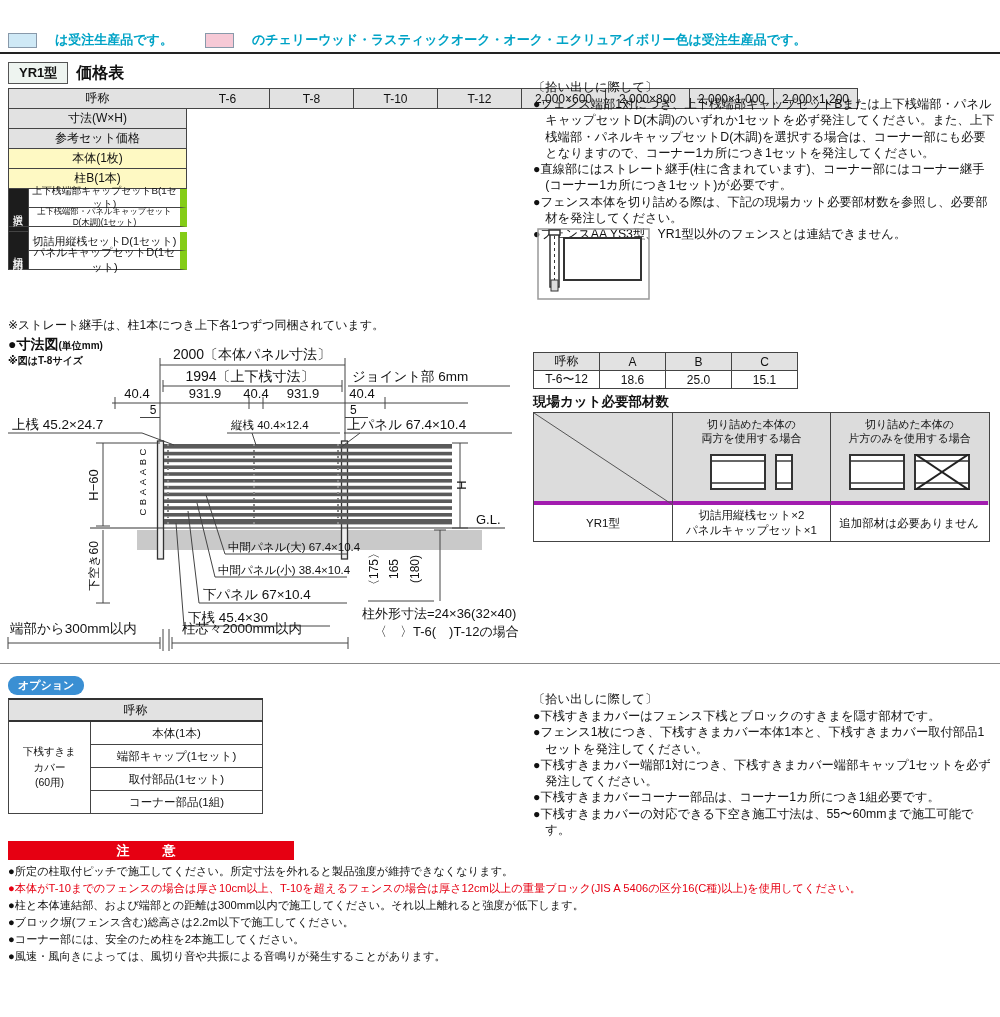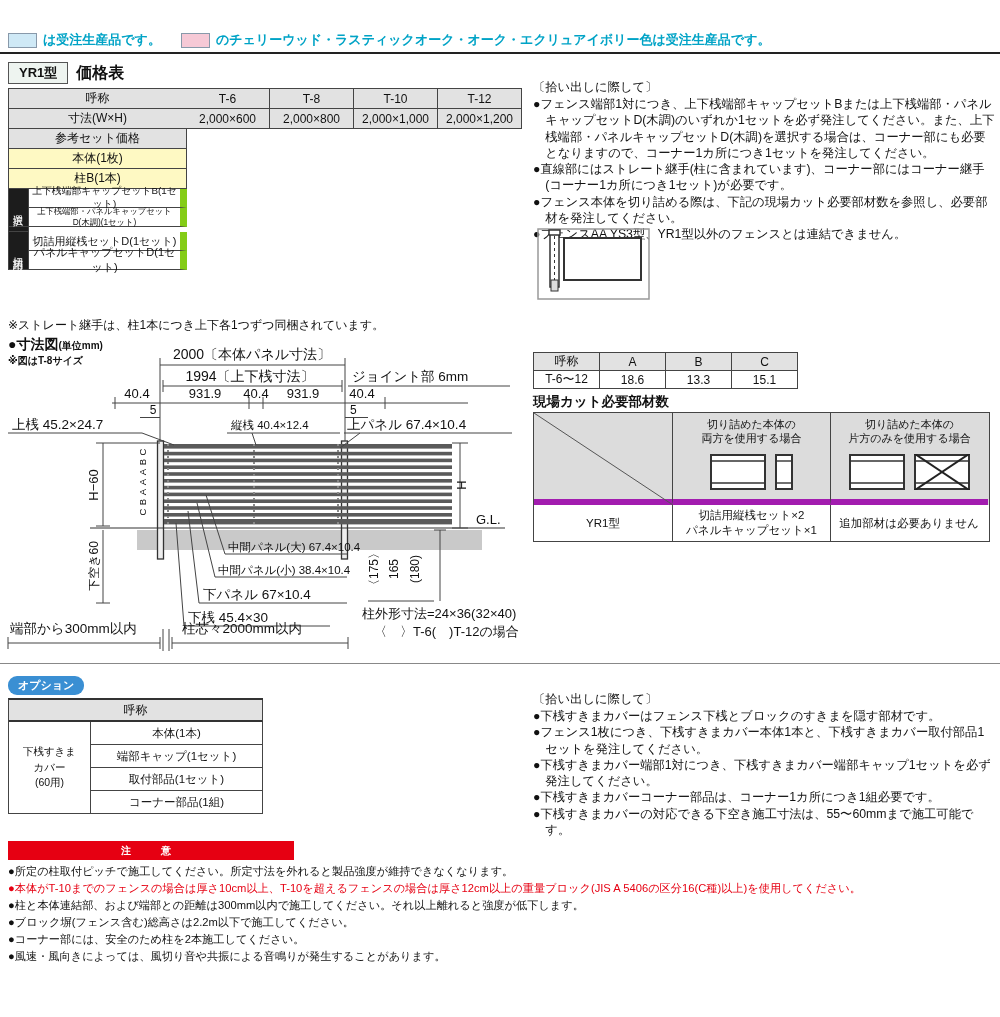--- a/index.html
+++ b/index.html
@@ -1,21 +1,21 @@
 <!DOCTYPE html>
 <html><head>
 <meta charset="utf-8">
 <style>
   html,body{margin:0;padding:0;background:#fff;}
   body{font-family:"Liberation Sans","DejaVu Sans",sans-serif;color:#111;}
   .page{position:relative;width:1000px;height:1017px;background:#fff;overflow:hidden;}
   .abs{position:absolute;}
 
   
-  .legend{top:31px;left:8px;display:flex;align-items:center;gap:6px;font-size:13px;font-weight:bold;color:#00a3c6;}
+  .legend{top:31px;left:8px;display:flex;align-items:center;gap:18px;font-size:13px;font-weight:bold;color:#00a3c6;}
   .swatch{display:inline-block;width:27px;height:13px;border:1px solid #8899aa;}
   .swatch.blue{background:#cfe9f6;}
   .swatch.pink{background:#f6c9d6;margin-left:14px;}
   .hr1{top:52px;left:0;width:1000px;height:0;border-top:2px solid #222;}
   .hr2{top:663px;left:0;width:1000px;height:0;border-top:1px solid #888;}
 
   
   .sec1-head{top:62px;left:8px;display:flex;align-items:center;gap:8px;}
   .yr-badge{border:1px solid #555;background:#eef4f0;font-size:13px;font-weight:bold;padding:1px 10px;}
   .sec-title{font-size:16px;font-weight:bold;}
@@ -30,21 +30,21 @@
   .pt-row.gray{background:#e2e2e2;}
   .h20{height:19px;}
   .pt-group{display:flex;border-bottom:0;}
   .pt-tab{width:19px;background:#1c1c1c;color:#fff;writing-mode:vertical-rl;display:flex;align-items:center;justify-content:center;
           font-size:10.5px;letter-spacing:2px;border-right:1px solid #444;border-bottom:1px solid #444;}
   .g-rows{flex:1;}
   .g-row{border-bottom:1px solid #444;border-right:7px solid #84cc16;display:flex;align-items:center;justify-content:center;
          font-size:11px;height:18px;text-align:center;}
   .g-row.tiny{font-size:8.3px;}
   .g-row.small{font-size:9.8px;}
-  .pt-data{position:absolute;left:178px;top:0;display:flex;flex-direction:column;border-top:1px solid #444;}
+  .pt-data{position:absolute;left:178px;top:0;display:flex;border-top:1px solid #444;}
   .pd-r{display:flex;}
   .pd-c{width:83px;height:19px;border-right:1px solid #444;border-bottom:1px solid #444;display:flex;align-items:center;
         justify-content:center;font-size:12px;}
   .pd-c.gray{background:#e2e2e2;}
   .pt-foot{top:317px;left:8px;font-size:12px;}
 
   
   .notes{font-size:12.3px;line-height:1.32;width:462px;}
   .notes .nt{margin:0 0 1px 0;}
   .notes .ni{text-indent:-1em;padding-left:1em;}
@@ -55,21 +55,21 @@
   .abc{top:352px;left:533px;border-top:1px solid #444;border-left:1px solid #444;width:264px;}
   .abc .r{display:flex;}
   .abc .c{width:65px;height:17px;border-right:1px solid #444;border-bottom:1px solid #444;display:flex;align-items:center;
           justify-content:center;font-size:12px;}
   .abc .c.gray{background:#e2e2e2;}
 
   
   .cut-title{top:393px;left:533px;font-size:13.5px;font-weight:bold;}
   .cut{top:412px;left:533px;border:1px solid #444;width:455px;}
   .cut .hr-row{display:flex;background:#dcdcdc;}
-  .cut .hc{border-right:1px solid #444;border-bottom:6px solid #a21caf;height:92px;box-sizing:border-box;
+  .cut .hc{border-right:1px solid #444;border-bottom:4px solid #a21caf;height:92px;box-sizing:border-box;
            display:flex;flex-direction:column;align-items:center;padding-top:5px;}
   .cut .hc.last{border-right:0;}
   .cut .hc1{width:139px;position:relative;}
   .cut .hc2{width:158px;}
   .cut .hc3{width:157px;}
   .cut .htxt{font-size:11px;line-height:1.25;text-align:center;white-space:pre-line;}
   .cut .icons{display:flex;align-items:center;gap:9px;margin-top:8px;}
   .cut .dr{display:flex;background:#fff;}
   .cut .dc{border-right:1px solid #444;height:36px;box-sizing:border-box;display:flex;align-items:center;justify-content:center;
            font-size:11.5px;text-align:center;}
@@ -83,21 +83,21 @@
   .ot-body{display:flex;}
   .ot-side{width:81px;border-right:1px solid #444;display:flex;align-items:center;justify-content:center;
            font-size:10.5px;text-align:center;line-height:1.5;}
   .ot-rows{flex:1;}
   .ot-row{height:22px;border-bottom:1px solid #444;border-right:1px solid #444;display:flex;align-items:center;
           justify-content:center;font-size:11.5px;}
   .ot-row:last-child{border-bottom:0;}
 
   
   .caution-bar{top:841px;left:8px;width:286px;height:19px;background:#e60012;color:#fff;display:flex;align-items:center;
-               justify-content:center;font-size:10px;font-weight:bold;letter-spacing:10px;}
+               justify-content:center;font-size:13px;font-weight:bold;letter-spacing:10px;}
   .caution-list{top:863px;left:8px;width:990px;font-size:11.2px;line-height:1.52;}
   .caution-list .ci{text-indent:-1em;padding-left:1em;}
   .caution-list .ci.red{color:#e60012;}
 
   
   .diag-title{top:336px;left:8px;font-size:14px;font-weight:bold;}
   .diag-title .unit{font-size:10px;font-weight:bold;}
   .diag-note{top:354px;left:8px;font-size:10px;font-weight:bold;}
   svg text{font-family:"Liberation Sans","DejaVu Sans",sans-serif;fill:#111;}
 </style>
@@ -336,21 +336,21 @@
   <div class="abs abc">
     <div class="r">
       <div class="c gray">呼称</div>
       <div class="c gray">A</div>
       <div class="c gray">B</div>
       <div class="c gray">C</div>
     </div>
     <div class="r">
       <div class="c">T-6〜12</div>
       <div class="c">18.6</div>
-      <div class="c">13.3</div>
+      <div class="c">25.0</div>
       <div class="c">15.1</div>
     </div>
   </div>
 
   <div class="abs cut-title">現場カット必要部材数</div>
   <div class="abs cut">
     <div class="hr-row">
       <div class="hc hc1">
         <svg width="139" height="92" viewBox="0 0 139 92" style="position:absolute;left:0;top:0;">
           <line x1="0" y1="0" x2="139" y2="92" stroke="#555" stroke-width="1"></line>

